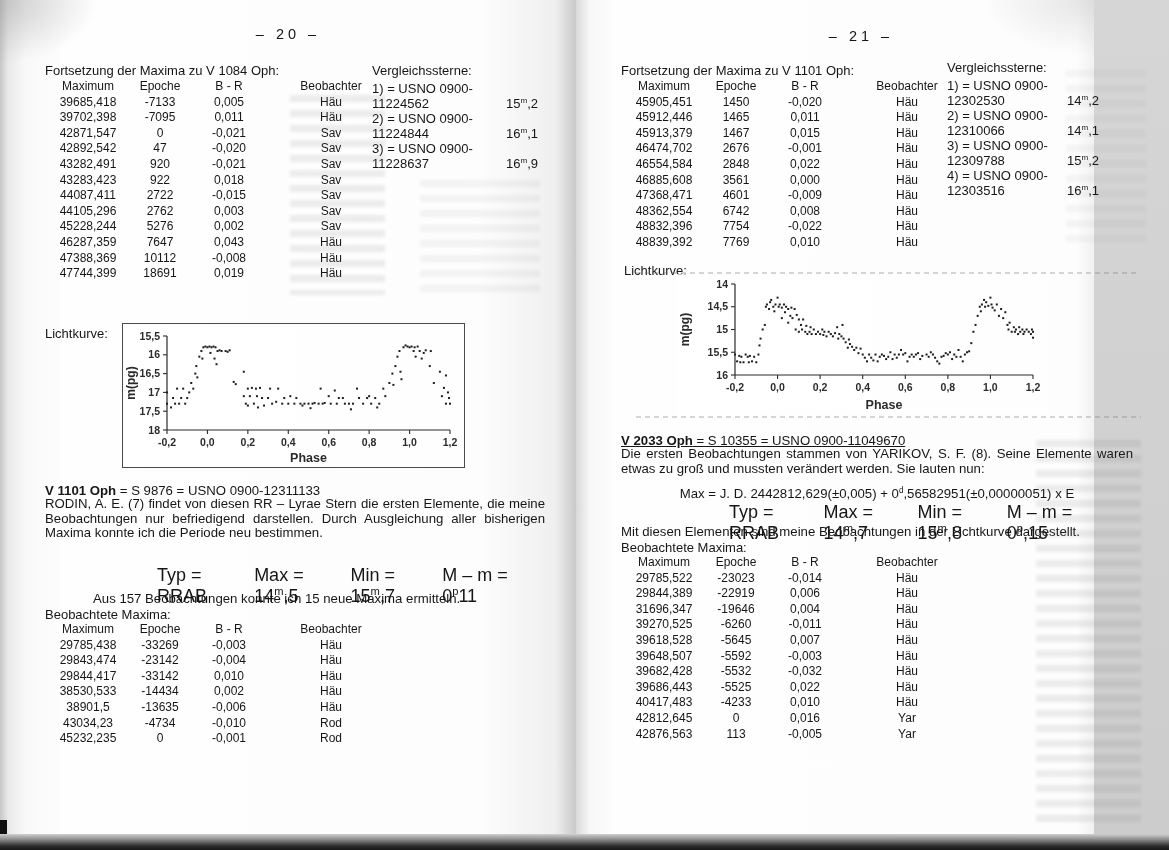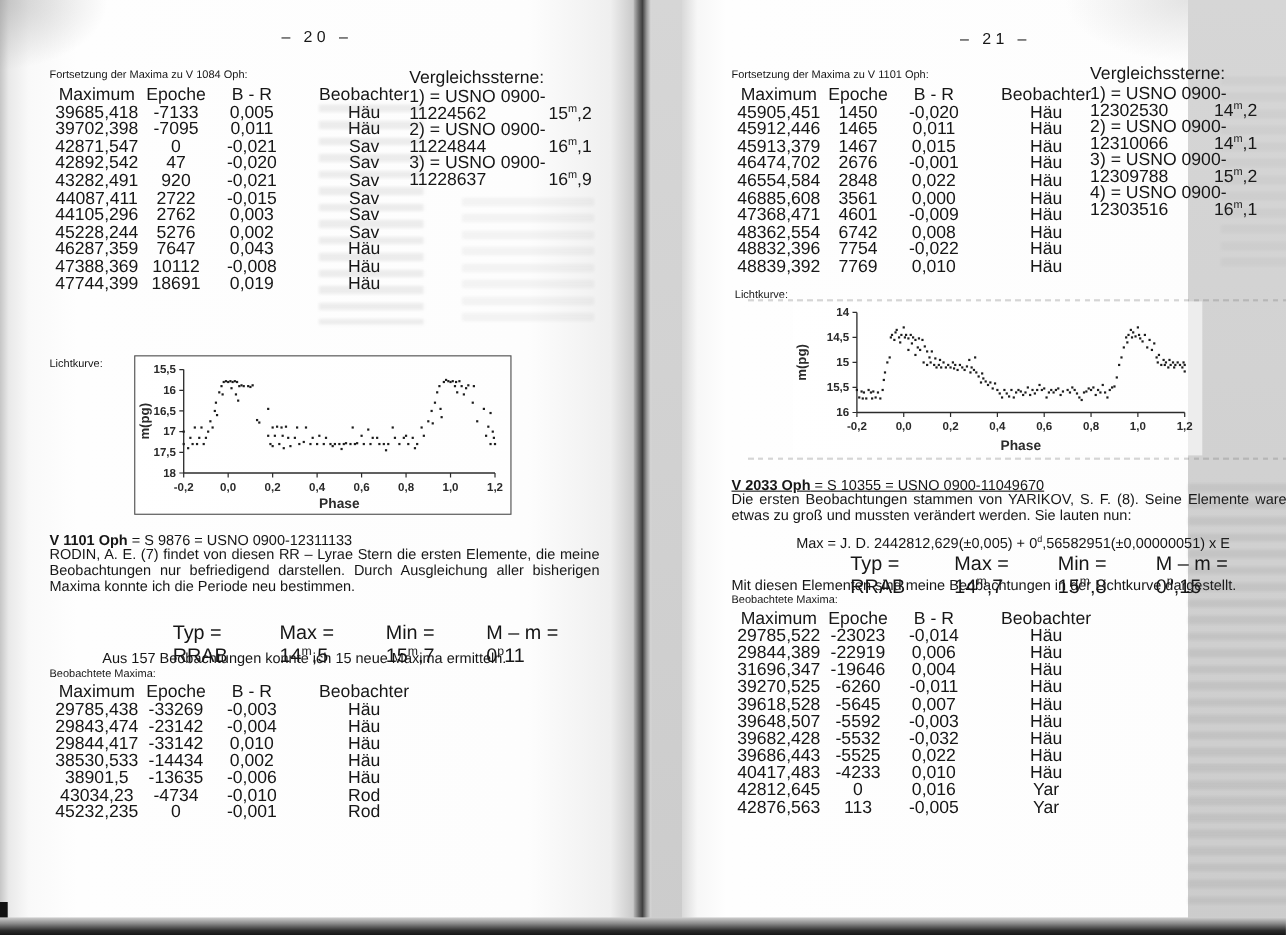--- a/index.html
+++ b/index.html
@@ -5,45 +5,45 @@
   html,body{margin:0;padding:0;background:#9a9a9a;}
   #scan{position:relative;width:1169px;height:850px;overflow:hidden;
         font-family:"Liberation Sans",sans-serif;color:#161616;
         background:linear-gradient(180deg,#d6d6d6,#cccccc);padding-left:36px;}
   .page{position:absolute;top:0;height:838px;}
   #page-left{left:0;width:580px;
      background:
        radial-gradient(140px 90px at 0 0, rgba(150,150,150,.45), rgba(150,150,150,0) 70%),
        linear-gradient(90deg,#c6c6c6 0,#e9e9e9 8px,#f9f9f9 26px,#fefefe 70px,#fdfdfd 480px,#efefef 555px,#c2c2c2 100%),
        #fdfdfd;}
-  #page-right{left:620px;width:460px;
+  #page-right{left:576px;width:518px;
      background:
        radial-gradient(160px 80px at 100% 0, rgba(180,180,180,.35), rgba(180,180,180,0) 70%),
        linear-gradient(90deg,#d9d9d9 0,#f7f7f7 14px,#fefefe 40px,#fdfdfd 500px,#f1f1f1 100%),
        #fdfdfd;}
   #spine{position:absolute;left:576px;top:0;width:16px;height:838px;
      background:linear-gradient(90deg,#b9b9b9,#6a6a6a 30%,#3f3f3f 50%,#9b9b9b 75%,#dcdcdc);}
   #bottom-strip{position:absolute;left:0;bottom:0;width:1169px;height:16px;
      background:linear-gradient(180deg,#cfcfcf,#8a8a8a 35%,#2c2c2c 75%,#161616);}
   #corner-notch{position:absolute;left:0;top:820px;width:7px;height:20px;background:#111;}
   .ghost{position:absolute;pointer-events:none;filter:blur(1.6px);
      background:repeating-linear-gradient(180deg,rgba(110,110,110,.12) 0 7px,rgba(255,255,255,0) 7px 15px);}
   .abs{position:absolute;}
   .pnum{font-size:14.5px;letter-spacing:4px;text-align:center;width:110px;}
-  .sec-title{font-size:10px;}
+  .sec-title{font-size:13px;}
   .heading b{font-weight:bold;}
   .heading{font-size:13.2px;}
   .para{font-size:13.2px;line-height:14.6px;text-align:justify;}
   .center-line{font-size:13.2px;text-align:center;}
   .flex-line{font-size:18px;display:flex;justify-content:space-between;}
   sup{font-size:.62em;line-height:0;vertical-align:super;}
-  .dtable{font-size:16px;line-height:15.6px;}
+  .dtable{font-size:12px;line-height:15.6px;}
   .trow{display:grid;grid-template-columns:82px 62px 76px 128px;}
   .trow div{text-align:center;}
-  .vs{font-size:16px;line-height:15px;}
+  .vs{font-size:13px;line-height:15px;}
   .vs-title{margin-bottom:3px;}
   .vs-l2{display:flex;justify-content:space-between;}
   .chartbox{background:rgba(255,255,255,.6);}
   .framed{border:1px solid #4a4a4a;}
   .scanline{position:absolute;height:2px;opacity:.3;
      background:repeating-linear-gradient(90deg,#777 0 5px,transparent 5px 9px);}
   svg text{font-family:"Liberation Sans",sans-serif;}
 </style>
 </head>
 <body>
@@ -82,20 +82,26 @@
         <div class="trow">
           <div>42892,542</div>
           <div>47</div>
           <div>-0,020</div>
           <div>Sav</div>
         </div>
         <div class="trow">
           <div>43282,491</div>
           <div>920</div>
           <div>-0,021</div>
+          <div>Sav</div>
+        </div>
+        <div class="trow">
+          <div>43283,423</div>
+          <div>922</div>
+          <div>0,018</div>
           <div>Sav</div>
         </div>
         <div class="trow">
           <div>44087,411</div>
           <div>2722</div>
           <div>-0,015</div>
           <div>Sav</div>
         </div>
         <div class="trow">
           <div>44105,296</div>

